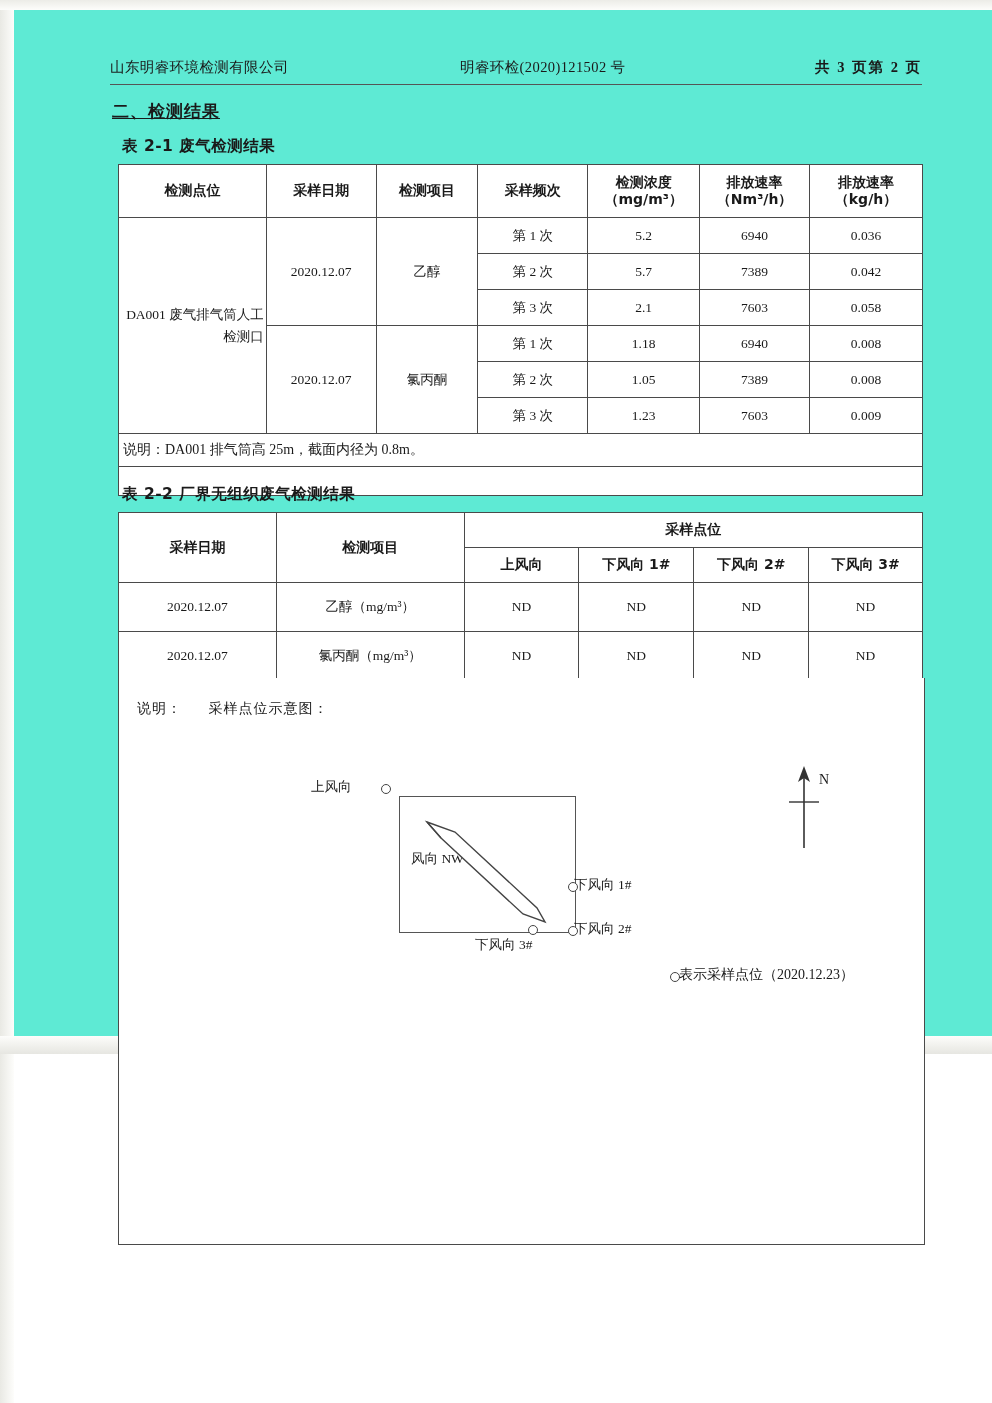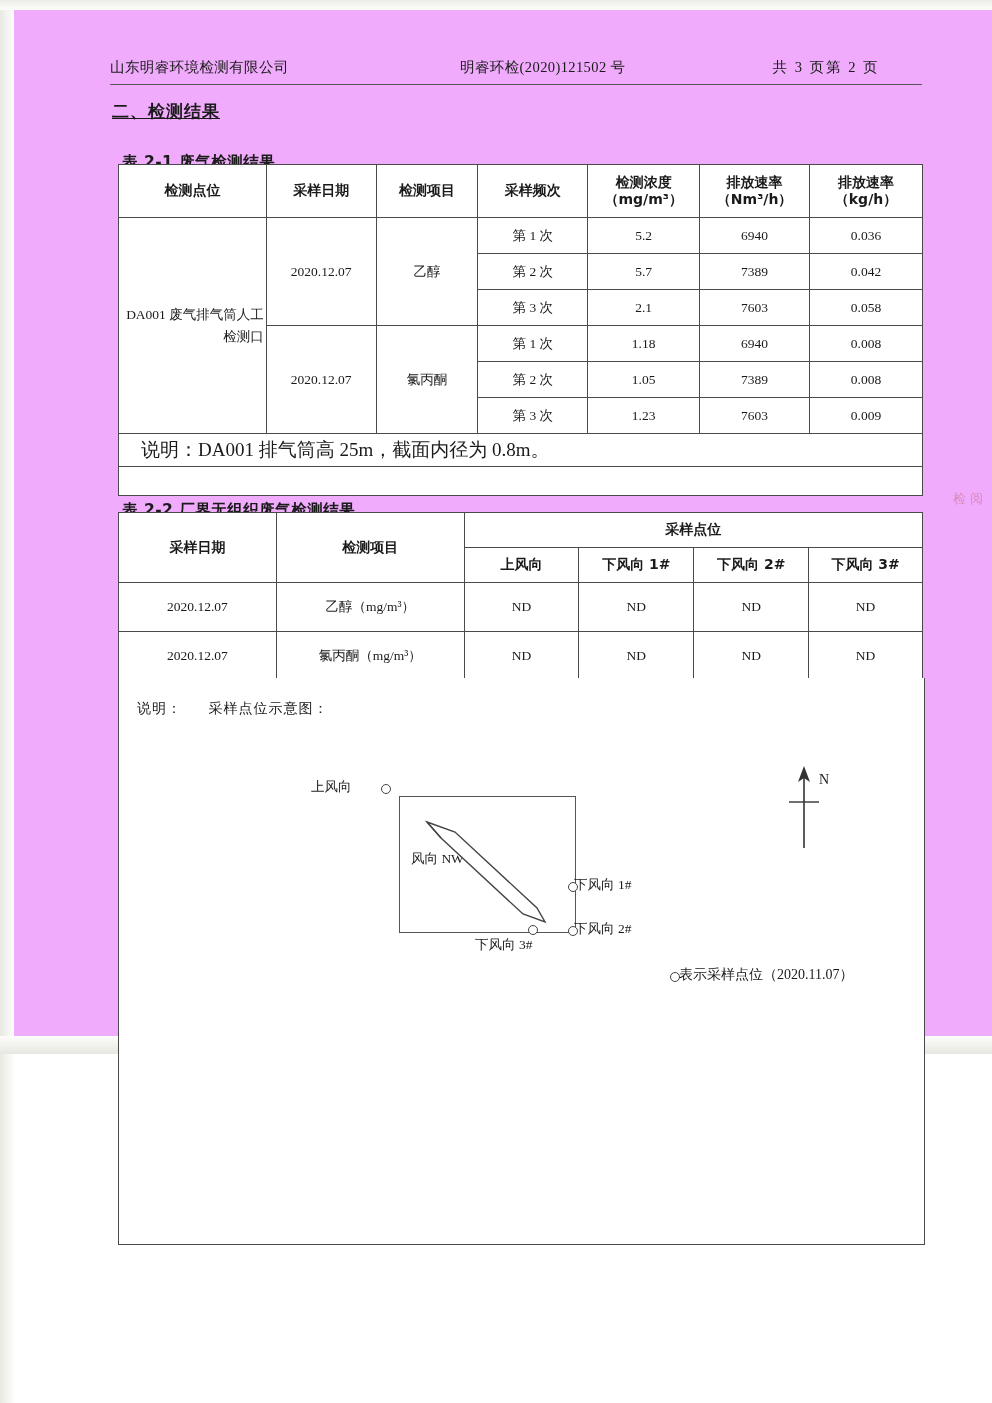--- a/index.html
+++ b/index.html
@@ -14,21 +14,21 @@
     font-family: "Liberation Serif", "DejaVu Serif", serif;
     color: #1a1a1a;
     overflow: hidden;
   }
 
   .page {
     position: absolute;
     left: 0; top: 0;
     width: 992px;
     height: 1054px;
-    background: #f0abfc;
+    background: #5eead4;
   }
 
   
   .scan-edge-left {
     position: absolute; left: 0; top: 0; width: 14px; height: 1403px;
     background: linear-gradient(to right, #e9e9e4, #fdfdfb);
   }
   .scan-edge-top {
     position: absolute; left: 0; top: 0; width: 992px; height: 10px;
     background: linear-gradient(to bottom, #ecece7, #fdfdfb);
@@ -44,21 +44,21 @@
     left: 110px;
     top: 58px;
     width: 812px;
     display: flex;
     align-items: baseline;
     font-size: 14.5px;
     letter-spacing: 0.4px;
   }
   .header .h-left { width: 350px; }
   .header .h-mid { width: 270px; }
-  .header .h-right { flex: 1; text-align: center; letter-spacing: 2px; }
+  .header .h-right { flex: 1; text-align: right; letter-spacing: 2px; font-weight: bold; }
 
   .header-rule {
     position: absolute;
     left: 110px;
     top: 84px;
     width: 812px;
     height: 1px;
     background: #555;
   }
 
@@ -73,21 +73,20 @@
     font-family: "DejaVu Sans", "Liberation Sans", sans-serif;
     text-decoration: underline;
   }
 
   .table-caption {
     position: absolute;
     font-size: 15.5px;
     font-weight: bold;
     letter-spacing: 0.5px;
     font-family: "DejaVu Sans", "Liberation Sans", sans-serif;
-    margin-top: 16px;
   }
   #cap1 { left: 122px; top: 136px; }
   #cap2 { left: 122px; top: 484px; }
 
   
   table.doc {
     position: absolute;
     border-collapse: collapse;
     font-size: 13.5px;
     background: #fff;
@@ -108,22 +107,22 @@
   
   #table1 {
     left: 118px;
     top: 164px;
     width: 805px;
   }
   #table1 th { height: 52px; line-height: 1.25; }
   #table1 td { height: 35px; }
   #table1 td.note {
     text-align: left;
-    padding-left: 22px;
-    font-size: 19px;
+    padding-left: 4px;
+    font-size: 14px;
     height: 32px;
   }
   #table1 td.pointcell { line-height: 1.6; font-size: 13.5px; text-align: right; }
 
   
   #table2 {
     left: 118px;
     top: 512px;
     width: 805px;
   }
@@ -376,17 +375,16 @@
     </svg>
 
     <svg class="compass-svg" width="70" height="90" viewBox="0 0 70 90">
       <line x1="35" y1="86" x2="35" y2="14" stroke="#333" stroke-width="1.6"></line>
       <polygon points="35,4 29,20 35,16 41,20" fill="#333"></polygon>
       <line x1="20" y1="40" x2="50" y2="40" stroke="#333" stroke-width="1.4"></line>
     </svg>
     <div class="dlabel" id="lbl-n">N</div>
 
     <div class="circ" id="c-leg"></div>
-    <div class="dlabel" id="lbl-legend">表示采样点位（2020.11.07）</div>
+    <div class="dlabel" id="lbl-legend">表示采样点位（2020.12.23）</div>
   </div>
 
-  <div class="margin-marks">检 阅</div>
 </div>
 
 </body></html>

